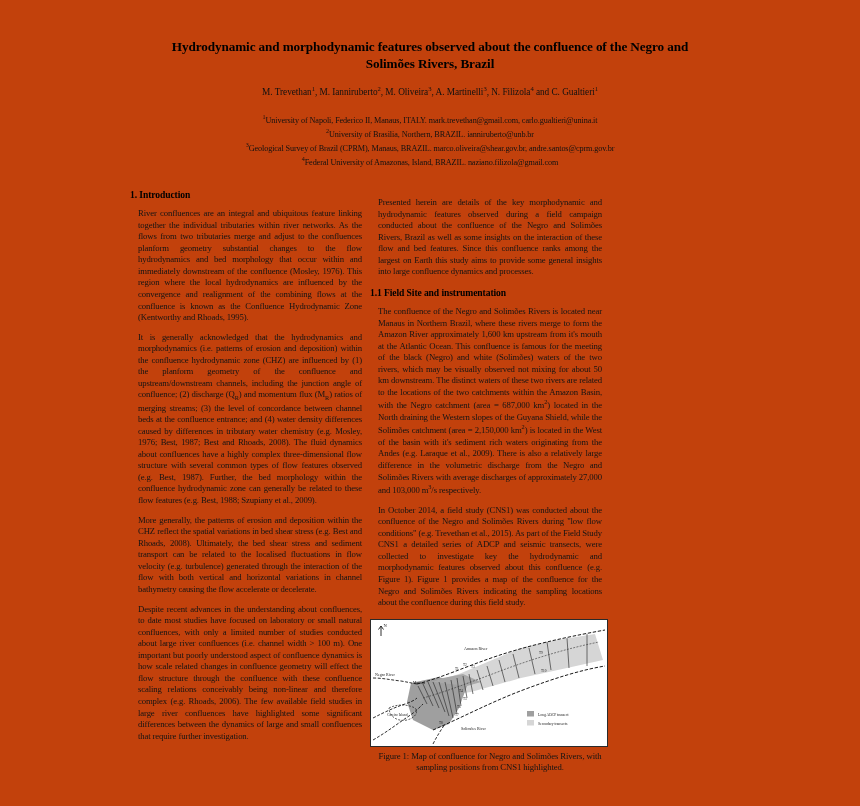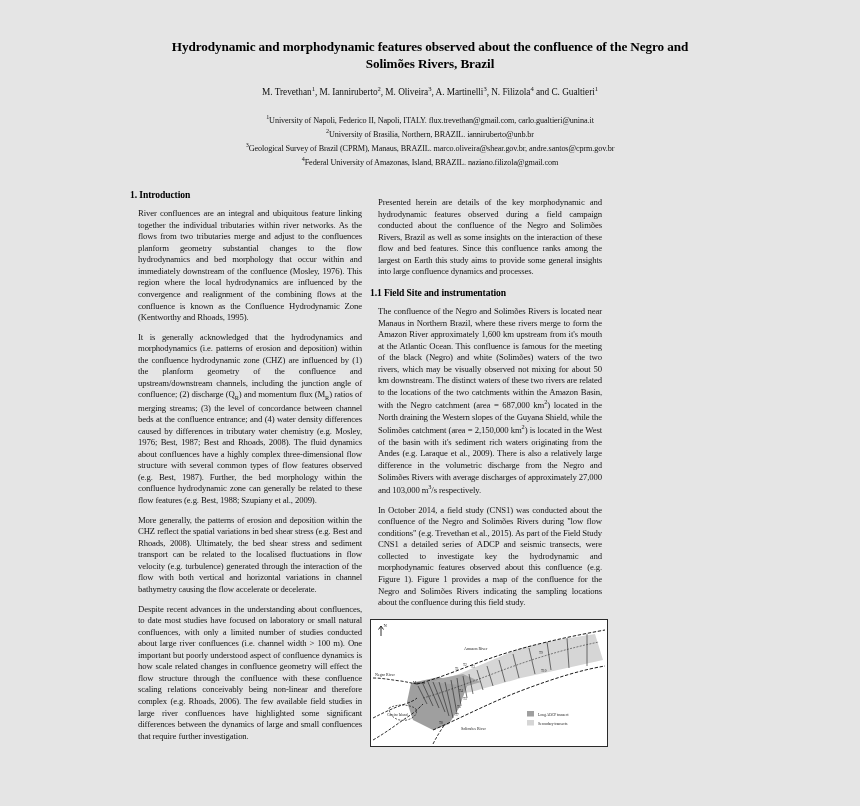--- a/index.html
+++ b/index.html
@@ -11,21 +11,21 @@
     width: 860px;
     height: 806px;
     font-family: "Liberation Serif", serif;
     color: #1a1a1a;
     overflow: hidden;
   }
   .page {
     position: relative;
     width: 860px;
     height: 806px;
-    background: #e5e5e5;
+    background: #c2410c;
     box-sizing: border-box;
     padding: 30px 130px 0 130px;
   }
   
   .title {
     font-family: "Liberation Serif", serif;
     font-weight: bold;
     font-size: 13.2px;
     line-height: 1.32;
     text-align: center;
@@ -114,21 +114,21 @@
 
   <div class="title">Hydrodynamic and morphodynamic features observed about the confluence of the Negro and Solimões Rivers, Brazil</div>
 
   <div class="authors">
     <span>
       M.&nbsp;Trevethan<sup>1</sup>, M.&nbsp;Ianniruberto<sup>2</sup>, M.&nbsp;Oliveira<sup>3</sup>, A.&nbsp;Martinelli<sup>3</sup>, N.&nbsp;Filizola<sup>4</sup> and C.&nbsp;Gualtieri<sup>1</sup>
     </span>
   </div>
 
   <div class="affils">
-    <span class="aff"><sup>1</sup><span>University of Napoli, Federico II, Napoli, ITALY. flux.trevethan@gmail.com, carlo.gualtieri@unina.it</span></span>
+    <span class="aff"><sup>1</sup><span>University of Napoli, Federico II, Manaus, ITALY. mark.trevethan@gmail.com, carlo.gualtieri@unina.it</span></span>
     <span class="aff"><sup>2</sup><span>University of Brasilia, Northern, BRAZIL. ianniruberto@unb.br</span></span>
     <span class="aff"><sup>3</sup><span>Geological Survey of Brazil (CPRM), Manaus, BRAZIL. marco.oliveira@shear.gov.br, andre.santos@cprm.gov.br</span></span>
     <span class="aff"><sup>4</sup><span>Federal University of Amazonas, Island, BRAZIL. naziano.filizola@gmail.com</span></span>
   </div>
 
   <div class="columns">
 
     <div class="col">
       <h2 class="sec">1. Introduction</h2>
       <p class="body">River confluences are an integral and ubiquitous feature linking together the individual tributaries within river networks. As the flows from two tributaries merge and adjust to the confluences planform geometry substantial changes to the flow hydrodynamics and bed morphology that occur within and immediately downstream of the confluence (Mosley, 1976). This region where the local hydrodynamics are influenced by the convergence and realignment of the combining flows at the confluence is known as the Confluence Hydrodynamic Zone (Kentworthy and Rhoads, 1995).</p>
@@ -214,16 +214,17 @@
 
             <g>
               <rect x="152" y="88" width="82" height="22" fill="#ffffff" stroke="none"></rect>
               <rect x="156" y="91" width="7" height="5.5" fill="#9f9f9f" stroke="none"></rect>
               <text x="167" y="95.6" font-family="Liberation Serif, serif" font-size="3.7" fill="#1a1a1a">Long ADCP transect</text>
               <rect x="156" y="100" width="7" height="5.5" fill="#d6d6d6" stroke="none"></rect>
               <text x="167" y="104.6" font-family="Liberation Serif, serif" font-size="3.7" fill="#1a1a1a">Secondary transects</text>
             </g>
           </svg>
         </div>
+        <div class="fig-caption">Figure 1: Map of confluence for Negro and Solimões Rivers, with sampling positions from CNS1 highlighted.</div>
       </div>
     </div>
   </div>
 </div>
 
 </body></html>

